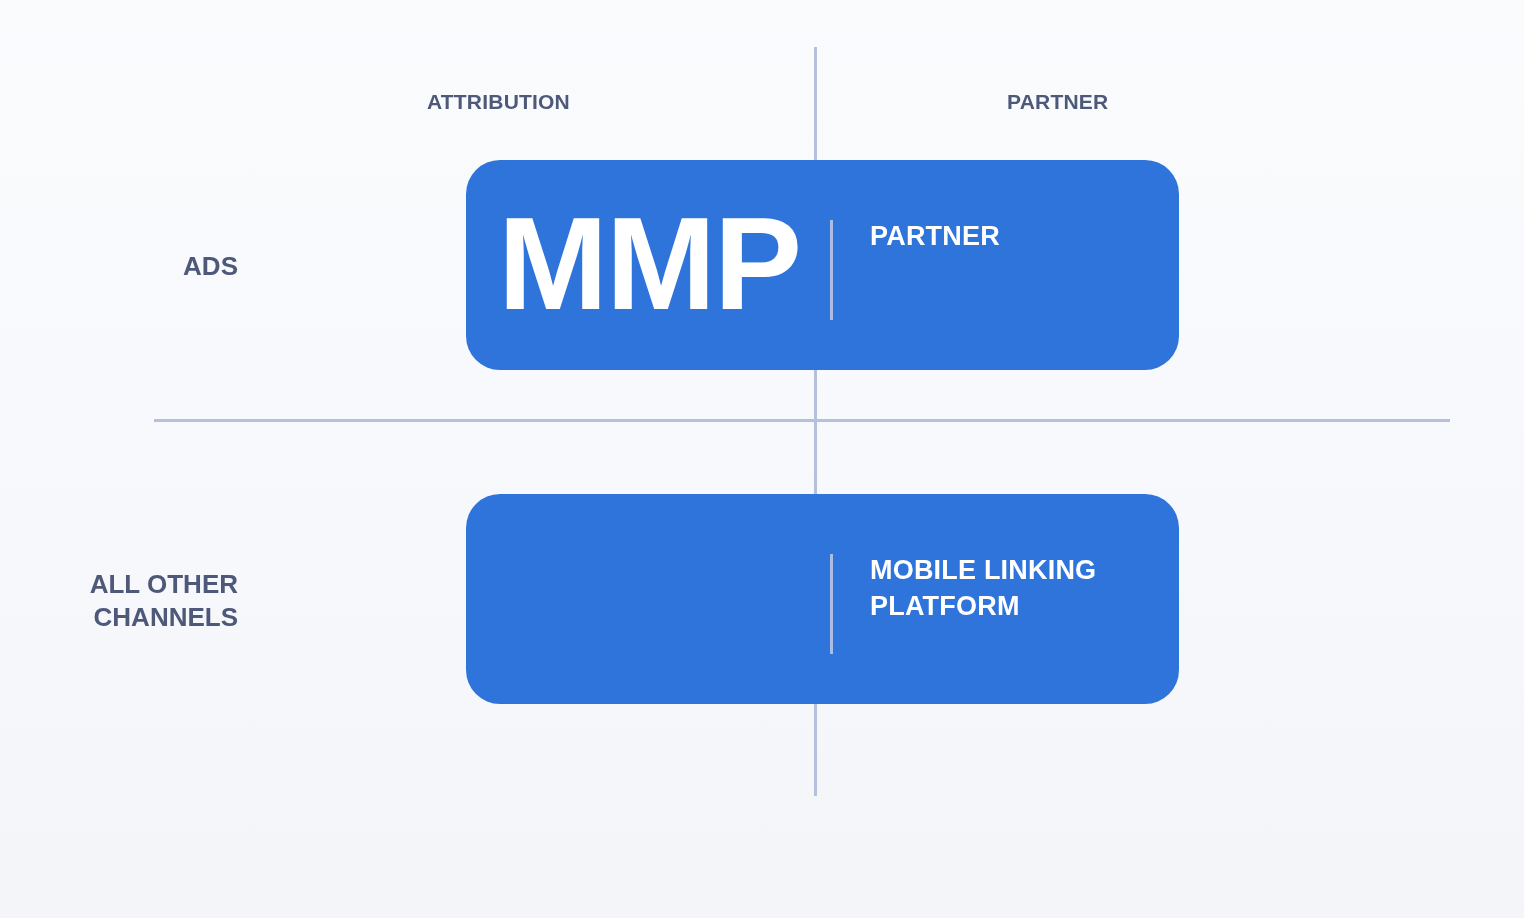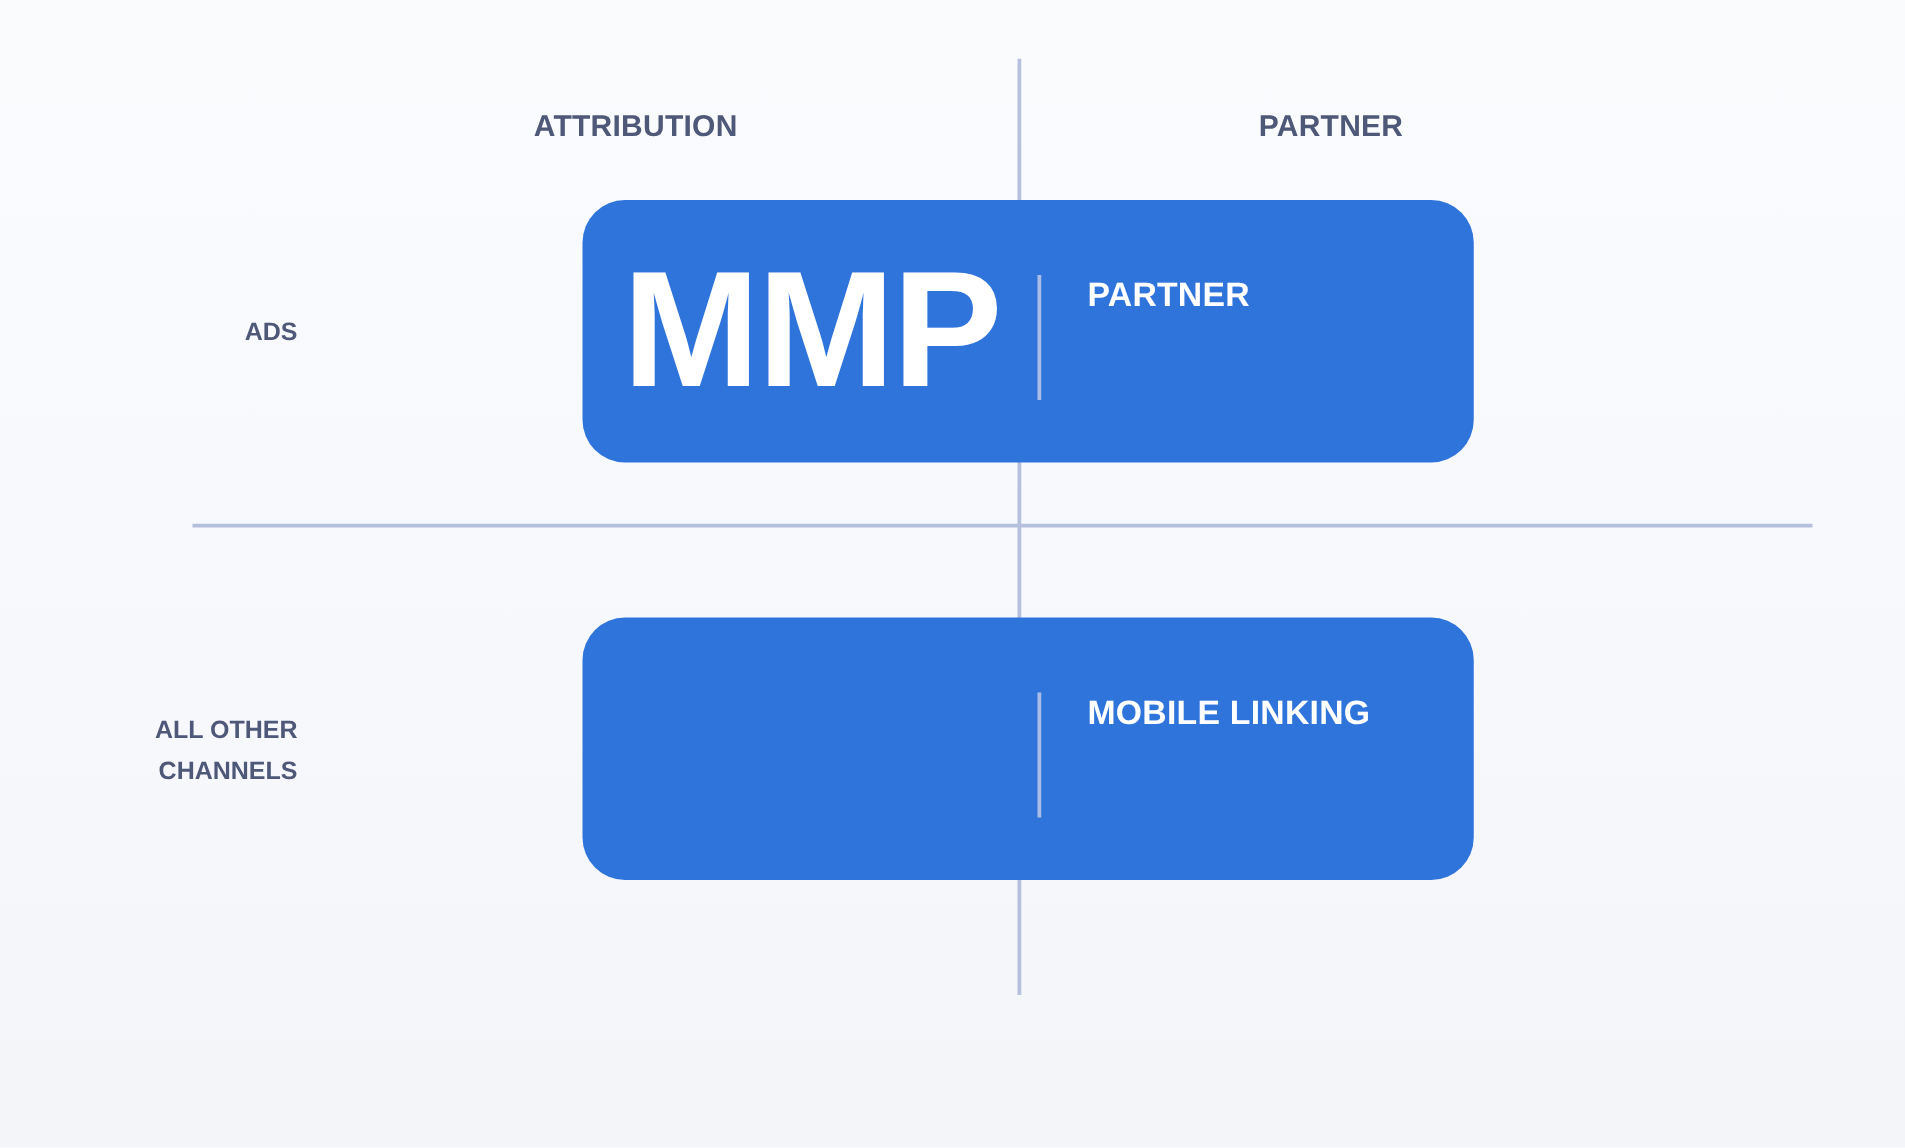--- a/index.html
+++ b/index.html
@@ -26,32 +26,32 @@
       position: absolute;
       left: 154px;
       top: 419px;
       width: 1296px;
       height: 3px;
       background: #b4c0dc;
     }
     .col-header {
       position: absolute;
       top: 86px;
-      font-size: 24px;
+      font-size: 21px;
       font-weight: bold;
       color: #4e5879;
       letter-spacing: 0.2px;
       line-height: 32px;
       white-space: nowrap;
     }
     .col-attribution { left: 427px; }
     .col-linking { left: 1007px; }
     .row-header {
       position: absolute;
-      font-size: 20px;
+      font-size: 26px;
       font-weight: bold;
       color: #4e5879;
       line-height: 33px;
       text-align: right;
     }
     .row-ads { right: 1286px; top: 250px; }
     .row-other { right: 1286px; top: 568px; }
     .row-other span { display: block; }
 
     .card {
@@ -117,15 +117,16 @@
     <div class="divider"></div>
     <div class="desc">
       <span>PARTNER</span>
     </div>
   </div>
 
   <div class="card card-mlp">
     <div class="divider"></div>
     <div class="desc">
       <span>MOBILE LINKING</span>
+      <span>PLATFORM</span>
     </div>
   </div>
 </div>
 
 </body></html>

